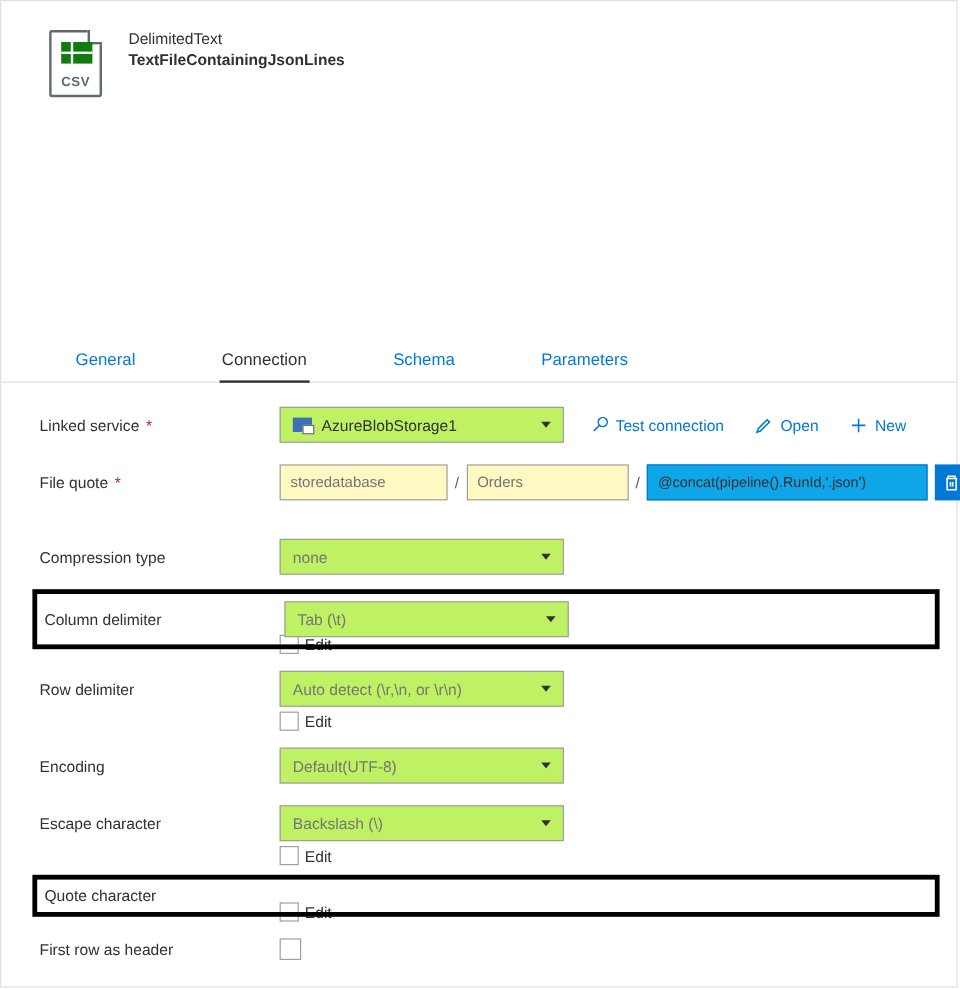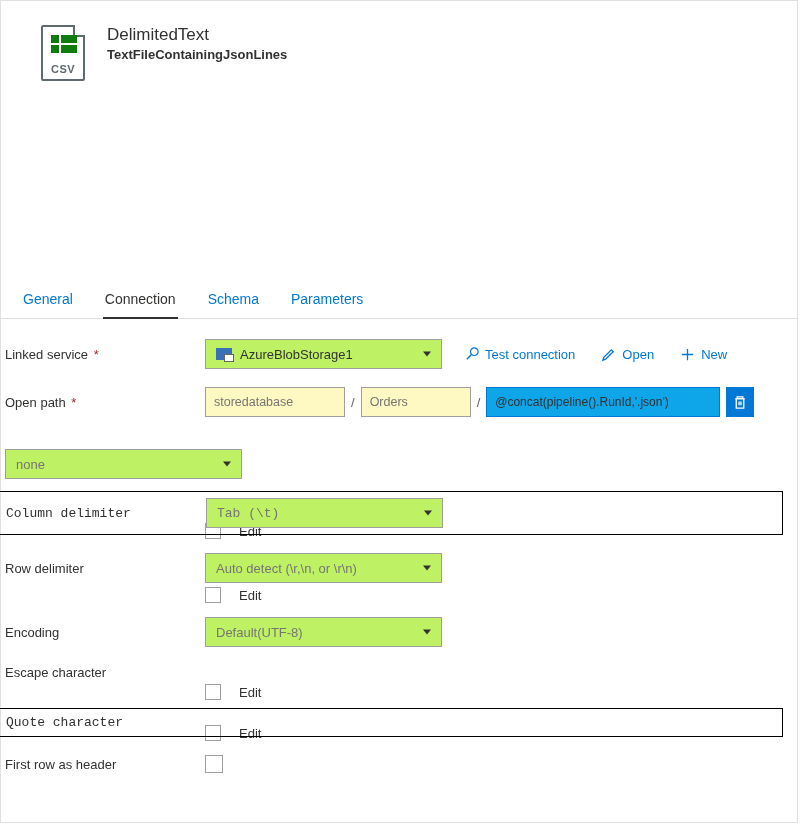--- a/index.html
+++ b/index.html
@@ -69,63 +69,63 @@
       position: absolute;
       bottom: 4px;
       left: 0;
       right: 0;
       text-align: center;
       font-size: 11px;
       font-weight: 600;
       color: #5d6a6f;
       letter-spacing: 0.5px;
     }
-    .header-text .type { font-size: 17px; color: #323130; margin-bottom: 2px; }
+    .header-text .type { font-size: 13px; color: #323130; margin-bottom: 2px; }
     .header-text .name { font-size: 13px; font-weight: 600; color: #323130; }
 
     
     .tabs {
       display: flex;
       gap: 28px;
       padding: 0 20px;
       border-bottom: 1px solid #e1dfdd;
       margin-top: 200px;
     }
     .tab {
       padding: 10px 2px;
       font-size: 14px;
       cursor: pointer;
       color: #0078d4;
       border-bottom: 2px solid transparent;
       margin-bottom: -1px;
+      margin-left: 40px;
     }
     .tab.active {
       color: #323130;
       border-bottom: 2px solid #323130;
       font-weight: 400;
     }
 
     
     .form {
-      padding: 20px 20px 0 4px;
+      padding: 20px 20px 0 32px;
     }
     .row {
       display: flex;
       align-items: center;
       margin-bottom: 18px;
       position: relative;
     }
     .row.highlight {
       padding: 6px 6px;
       margin-left: -6px;
       margin-right: -6px;
-      border: 1px solid #000000;
+      border: 4px solid #000000;
       margin-bottom: 2px;
       margin-top: -6px;
-      font-family: Liberation Mono, monospace;
     }
     .row.highlight + .edit-row { margin-bottom: 14px; }
     .label {
       width: 200px;
       font-size: 13px;
       color: #323130;
       flex-shrink: 0;
     }
     .req { color: #a4262c; margin-left: 2px; }
 
@@ -197,21 +197,21 @@
     }
     .inp {
       height: 30px;
       border: 1px solid #a19f9d;
       background: #fef9c3;
       padding: 0 8px;
       font-size: 12.5px;
       color: #767573;
     }
     .inp.p1 { width: 140px; }
-    .inp.p2 { width: 110px; }
+    .inp.p2 { width: 135px; }
     .inp.p3 {
       width: 234px;
       border: 1px solid #0078d4;
       background: #0ea5e9;
       color: #323130;
       font-size: 12px;
     }
     .slash { color: #605e5c; }
     .delete-btn {
       width: 28px; height: 30px;
@@ -223,21 +223,21 @@
     }
     .delete-btn svg { width: 14px; height: 15px; }
 
     
     .edit-row {
       display: flex;
       align-items: center;
       margin-left: 200px;
       margin-top: -14px;
       margin-bottom: 14px;
-      gap: 18px;
+      gap: 5px;
     }
     .chk {
       width: 16px; height: 16px;
       border: 1px solid #a19f9d;
       background: #fff;
       cursor: pointer;
     }
     .edit-row .lbl { font-size: 13px; color: #323130; }
 
     
@@ -303,39 +303,40 @@
           <svg viewBox="0 0 16 16" stroke="#0078d4" stroke-width="1.4">
             <path d="M8 2 V14 M2 8 H14"></path>
           </svg>
           <span>New</span>
         </div>
       </div>
     </div>
 
     <div class="row">
       <div class="label">
-        <span>Open path</span><span class="req"> *</span>
+        <span>File quote</span><span class="req"> *</span>
       </div>
       <div class="path-inputs">
         <input class="inp p1" value="storedatabase" style="">
         <span class="slash">/</span>
         <input class="inp p2" value="Orders" style="">
         <span class="slash">/</span>
         <input class="inp p3" value="@concat(pipeline().RunId,'.json')" style="">
         <div class="delete-btn">
           <svg viewBox="0 0 14 16" fill="none" stroke="#fff" stroke-width="1.4">
             <path d="M2 4 H12 M4 4 V2 H10 V4 M3 4 V14 H11 V4 M6 7 V11 M8 7 V11"></path>
           </svg>
         </div>
       </div>
     </div>
 
     <div style="height:14px"></div>
 
     <div class="row">
+      <div class="label">Compression type</div>
       <div class="select pale">
         <span>none</span>
         <span class="caret"></span>
       </div>
     </div>
 
     <div class="row highlight">
       <div class="label">Column delimiter</div>
       <div class="select pale">
         <span>Tab (\t)</span>
@@ -362,20 +363,24 @@
     <div class="row">
       <div class="label">Encoding</div>
       <div class="select pale">
         <span>Default(UTF-8)</span>
         <span class="caret"></span>
       </div>
     </div>
 
     <div class="row">
       <div class="label">Escape character</div>
+      <div class="select pale">
+        <span>Backslash (\)</span>
+        <span class="caret"></span>
+      </div>
     </div>
     <div class="edit-row">
       <div class="chk"></div>
       <span class="lbl">Edit</span>
     </div>
 
     <div class="row highlight">
       <div class="label">Quote character</div>
     </div>
     <div class="edit-row">

